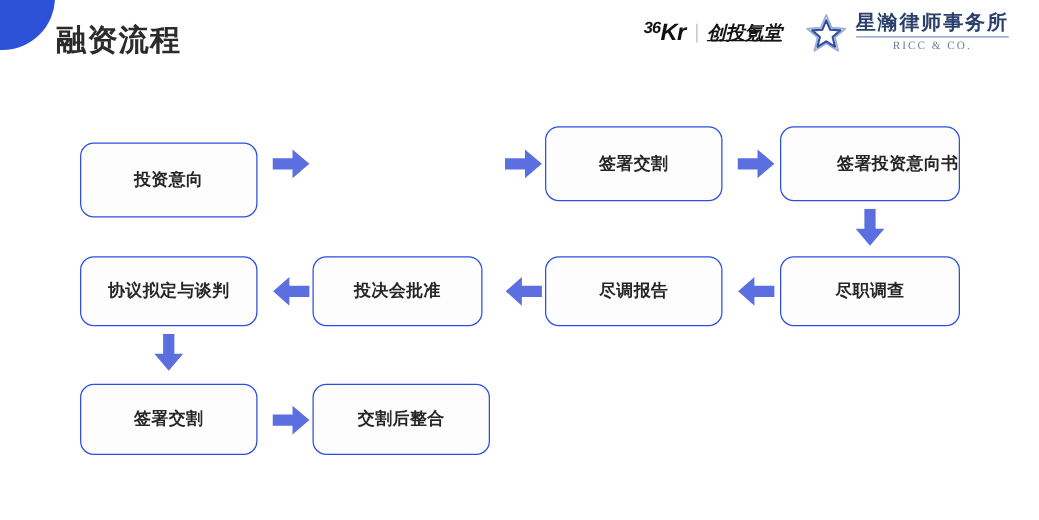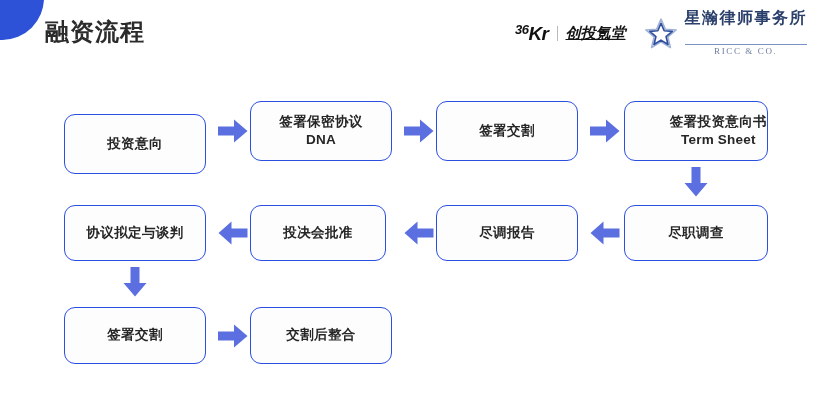--- a/index.html
+++ b/index.html
@@ -123,21 +123,21 @@
     flex-direction: column;
     align-items: center;
     line-height: 1;
   }
   .firm-cn {
     font-family: "Liberation Serif", "DejaVu Serif", serif;
     font-size: 16px;
     font-weight: bold;
     color: #2a3f6b;
     letter-spacing: 1.5px;
-    padding-bottom: 18px;
+    padding-bottom: 2px;
     border-bottom: 1px solid #7b92c4;
   }
   .firm-en {
     font-family: "Liberation Serif", "DejaVu Serif", serif;
     font-size: 9px;
     color: #6d7f9f;
     letter-spacing: 1.6px;
     margin-top: 2px;
   }
 
@@ -219,26 +219,20 @@
       <span>投资意向</span>
     </span>
   </div>
 
   <div class="arrow" style="left:218px; top:119px;">
     <svg width="30" height="24" viewBox="0 0 30 24">
         <path d="M0 7.5 H16 V0.5 L29.5 12 L16 23.5 V16.5 H0 Z" fill="#5b6fe0"></path>
       </svg>
   </div>
 
-  <div class="node" style="left:250px; top:101px; width:142px; height:60px;">
-    <span>
-      <span>签署保密协议</span>
-      <span class="l2">DNA</span>
-    </span>
-  </div>
 
   <div class="arrow" style="left:404px; top:119px;">
     <svg width="30" height="24" viewBox="0 0 30 24">
         <path d="M0 7.5 H16 V0.5 L29.5 12 L16 23.5 V16.5 H0 Z" fill="#5b6fe0"></path>
       </svg>
   </div>
 
   <div class="node" style="left:436px; top:101px; width:142px; height:60px;">
     <span>
       <span>签署交割</span>
@@ -247,21 +241,20 @@
 
   <div class="arrow" style="left:590px; top:119px;">
     <svg width="30" height="24" viewBox="0 0 30 24">
         <path d="M0 7.5 H16 V0.5 L29.5 12 L16 23.5 V16.5 H0 Z" fill="#5b6fe0"></path>
       </svg>
   </div>
 
   <div class="node" style="left:624px; top:101px; width:144px; height:60px;justify-content:flex-end;">
     <span>
       <span>签署投资意向书</span>
-      <span class="l2">Term Sheet</span>
     </span>
   </div>
 
   <div class="arrow" style="left:684px; top:167px;">
     <svg width="24" height="30" viewBox="0 0 24 30">
         <path d="M7.5 0 H16.5 V16 H23.5 L12 29.5 L0.5 16 H7.5 Z" fill="#5b6fe0"></path>
       </svg>
   </div>
 
   <div class="node" style="left:64px; top:205px; width:142px; height:56px;">

